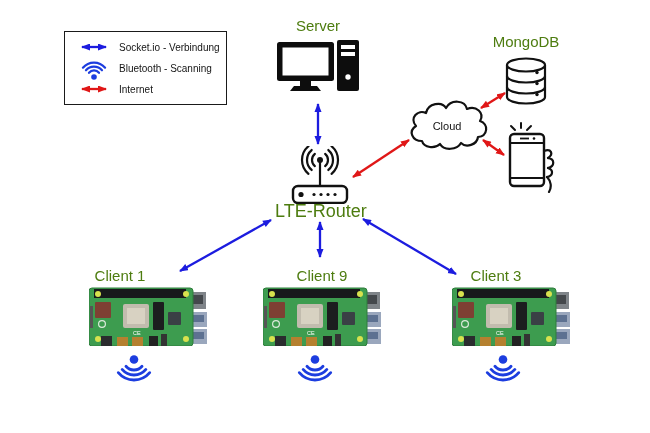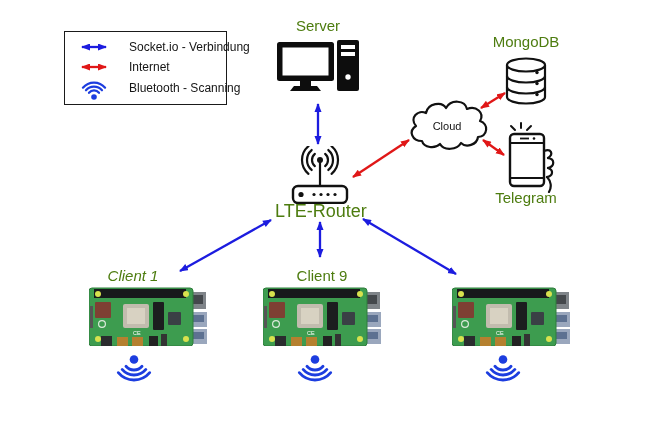--- a/index.html
+++ b/index.html
@@ -14,21 +14,21 @@
   }
   
   #legend{
     position:absolute;left:64px;top:31px;width:163px;height:74px;
     border:1.6px solid #1a1a1a;background:#fff;box-sizing:border-box;
     display:flex;flex-direction:column;justify-content:space-around;
     padding:5px 8px 5px 12px;
   }
   .legend-row{display:flex;align-items:center;height:22px;}
   .legend-icon{width:34px;display:flex;justify-content:center;align-items:center;flex:0 0 34px;}
-  .legend-label{margin-left:18px;font-size:12px;color:#141414;white-space:nowrap;}
+  .legend-label{margin-left:8px;font-size:10px;color:#141414;white-space:nowrap;}
   svg{display:block;}
   #arrow-layer{position:absolute;left:0;top:0;pointer-events:none;}
 </style>
 </head>
 <body>
 
 <div id="canvas">
 
   <svg width="0" height="0" style="position:absolute" aria-hidden="true">
     <defs>
@@ -58,42 +58,42 @@
   </svg>
 
   <div id="legend">
     <div class="legend-row">
       <span class="legend-icon">
         <svg width="34" height="12" viewBox="0 0 34 12">
           <line x1="5" y1="6" x2="29" y2="6" stroke-width="2.3" marker-start="url(#ab-s)" marker-end="url(#ab-e)" stroke="#1c1cdf"></line>
         </svg>
       </span>
       <span class="legend-label">Socket.io - Verbindung</span>
-    </div>
-    <div class="legend-row">
-      <span class="legend-icon">
-        <svg width="34" height="12" viewBox="0 0 34 12">
-          <line x1="5" y1="6" x2="29" y2="6" stroke-width="2.3" marker-start="url(#ar-s)" marker-end="url(#ar-e)" stroke="#e01717"></line>
-        </svg>
-      </span>
-      <span class="legend-label">Internet</span>
     </div>
     <div class="legend-row">
       <span class="legend-icon">
         <svg width="32" height="26" viewBox="0 0 32 26" fill="none" stroke-linecap="round">
           <g stroke-width="2.2" stroke="#1c3ddf">
             <path d="M11.0 17.8 A6.5 6.5 0 0 1 21.0 17.8"></path>
             <path d="M7.96 15.25 A10.5 10.5 0 0 1 24.0 15.25"></path>
             <path d="M4.9 12.7 A14.5 14.5 0 0 1 27.1 12.7"></path>
           </g>
           <circle cx="16" cy="22" r="2.8" stroke="none" fill="#1c3ddf"></circle>
         </svg>
       </span>
       <span class="legend-label">Bluetooth - Scanning</span>
     </div>
+    <div class="legend-row">
+      <span class="legend-icon">
+        <svg width="34" height="12" viewBox="0 0 34 12">
+          <line x1="5" y1="6" x2="29" y2="6" stroke-width="2.3" marker-start="url(#ar-s)" marker-end="url(#ar-e)" stroke="#e01717"></line>
+        </svg>
+      </span>
+      <span class="legend-label">Internet</span>
+    </div>
   </div>
 
   <div class="node-label" style="left:278px;top:17px;width:80px;">Server</div>
   <svg class="abs" style="left:277px;top:39px;" width="84" height="55" viewBox="0 0 84 55">
     <rect x="60" y="1" width="22" height="51" rx="2" fill="#0d0d0d"></rect>
     <rect x="64" y="6" width="14" height="4" fill="#fff"></rect>
     <rect x="64" y="13" width="14" height="4" fill="#fff"></rect>
     <circle cx="71" cy="38" r="2.7" fill="#fff"></circle>
     <rect x="0" y="3" width="57" height="39" rx="2.5" fill="#0d0d0d"></rect>
     <rect x="5.5" y="8.5" width="46" height="28" fill="#fff"></rect>
@@ -128,21 +128,20 @@
     <line x1="5" y1="57" x2="39" y2="57" stroke="#111" stroke-width="1.8"></line>
     <line x1="15" y1="17.5" x2="24" y2="17.5" stroke="#111" stroke-width="1.8"></line>
     <circle cx="29" cy="17.5" r="1.3" fill="#111"></circle>
     <g stroke="#111" stroke-width="2.2" stroke-linecap="round" fill="none">
       <path d="M39 30 C46 27 49 33 43 37"></path>
       <path d="M43 37 C50 38 50 45 43 47"></path>
       <path d="M43 47 C49 49 48 55 42 56"></path>
       <path d="M42 56 C46 60 47 66 44 71"></path>
     </g>
   </svg>
-  <div class="node-label" style="left:486px;top:189px;width:80px;">Telegram</div>
 
   <svg class="abs" style="left:288px;top:146px;" width="64" height="58" viewBox="0 0 64 58">
     <g stroke="#111" stroke-width="2.2" stroke-linecap="round" fill="none">
       <path d="M26.86 20.13 A8 8 0 0 1 26.86 7.87"></path>
       <path d="M23.64 23.96 A13 13 0 0 1 23.64 4.04"></path>
       <path d="M20.43 27.79 A18 18 0 0 1 20.43 0.21"></path>
       <path d="M37.14 20.13 A8 8 0 0 0 37.14 7.87"></path>
       <path d="M40.36 23.96 A13 13 0 0 0 40.36 4.04"></path>
       <path d="M43.57 27.79 A18 18 0 0 0 43.57 0.21"></path>
     </g>
@@ -150,22 +149,23 @@
     <circle cx="32" cy="14" r="3" fill="#111"></circle>
     <rect x="5" y="40" width="54" height="17" rx="5" fill="#fff" stroke="#111" stroke-width="2.4"></rect>
     <circle cx="13" cy="48.5" r="2.6" fill="#111"></circle>
     <circle cx="26" cy="48.5" r="1.6" fill="#111"></circle>
     <circle cx="33" cy="48.5" r="1.6" fill="#111"></circle>
     <circle cx="40" cy="48.5" r="1.6" fill="#111"></circle>
     <circle cx="47" cy="48.5" r="1.6" fill="#111"></circle>
   </svg>
   <div class="node-label" style="left:275px;top:203px;width:90px;font-size:18px;">LTE-Router</div>
 
-  <div class="node-label" style="left:93px;top:267px;width:80px;font-style:italic;">Client 1</div>
+  <div class="node-label" style="left:80px;top:267px;width:80px;">Client 1</div>
   <div class="node-label" style="left:282px;top:267px;width:80px;">Client 9</div>
+  <div class="node-label" style="left:456px;top:267px;width:80px;">Client 3</div>
 
   <svg class="abs pi" style="left:89px;top:286px;" width="118" height="60" viewBox="0 0 118 60">
     <use href="#pi-board"></use>
   </svg>
   <svg class="abs pi" style="left:263px;top:286px;" width="118" height="60" viewBox="0 0 118 60">
     <use href="#pi-board"></use>
   </svg>
   <svg class="abs pi" style="left:452px;top:286px;" width="118" height="60" viewBox="0 0 118 60">
     <use href="#pi-board"></use>
   </svg>

